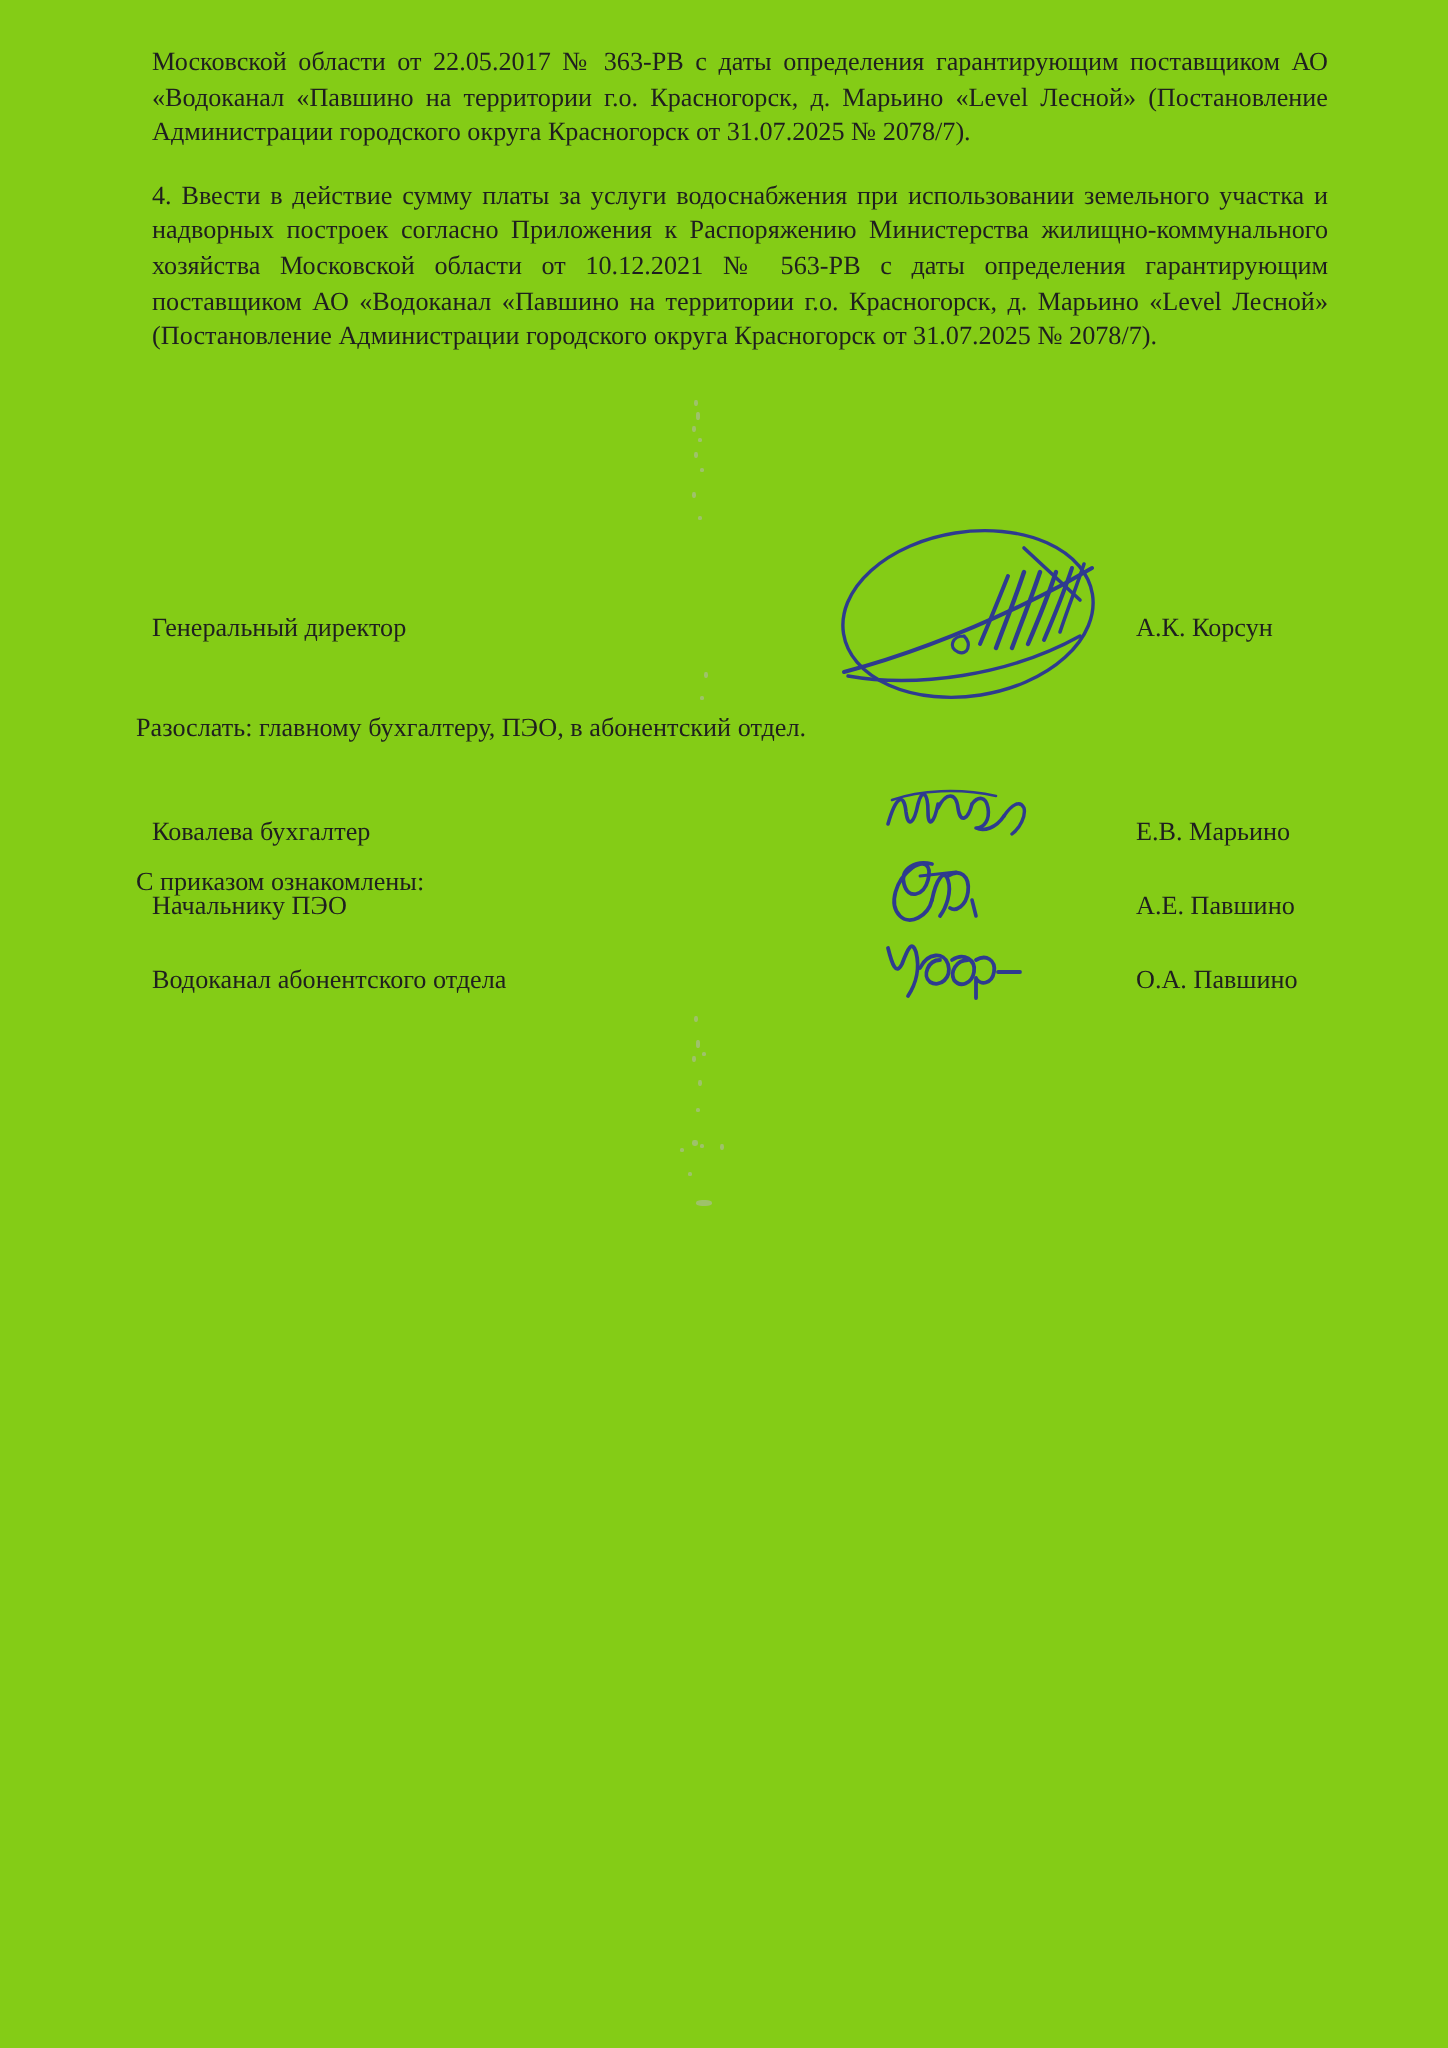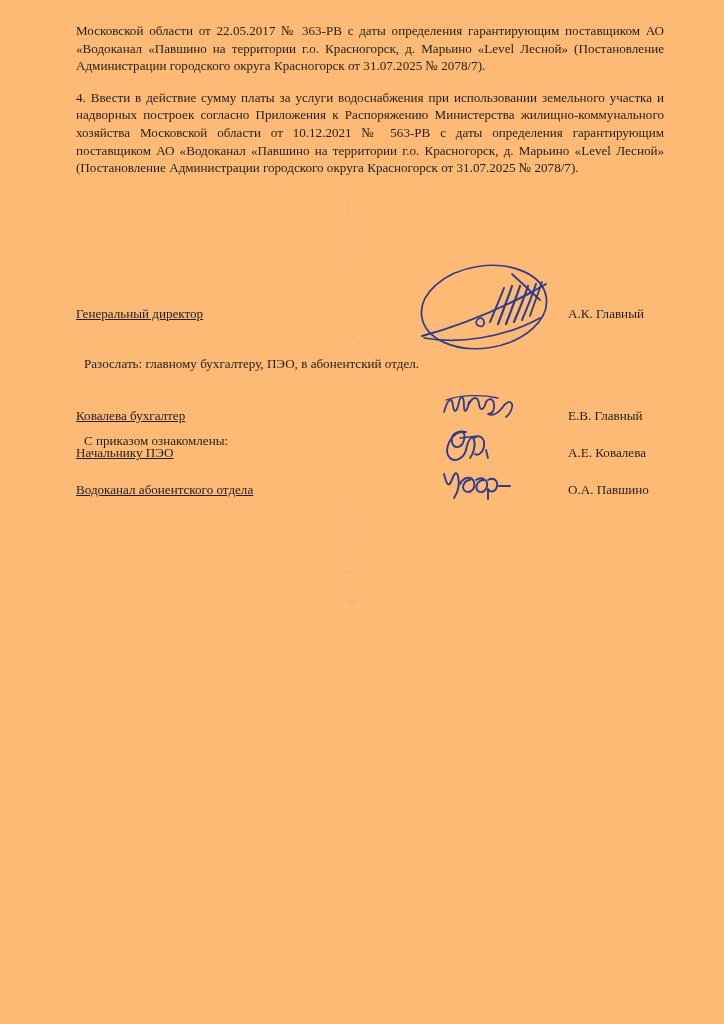--- a/index.html
+++ b/index.html
@@ -6,21 +6,21 @@
   html, body {
     margin: 0;
     padding: 0;
     background: #ffffff;
   }
 
   #page {
     position: relative;
     width: 724px;
     height: 1024px;
-    background: #fdba74;
+    background: #84cc16;
     overflow: hidden;
     font-family: "Liberation Serif", "DejaVu Serif", serif;
     color: #1b1b1b;
     -webkit-font-smoothing: antialiased;
   }
 
   
   .doc-body {
     position: absolute;
     left: 76px;
@@ -54,33 +54,32 @@
     font-size: 13.1px;
     line-height: 16px;
     color: #1f1f1f;
   }
 
   .sig-title {
     position: absolute;
     left: 0;
     top: 0;
     white-space: nowrap;
-    text-decoration: underline;
   }
 
   .sig-name {
     position: absolute;
     left: 492px;
     top: 0;
     white-space: nowrap;
   }
 
   .plain-line {
     position: absolute;
-    left: 84px;
+    left: 68px;
     font-size: 13.1px;
     line-height: 16px;
     color: #1f1f1f;
     white-space: nowrap;
   }
 
   
   .ink {
     position: absolute;
     pointer-events: none;
@@ -123,21 +122,21 @@
 
 <div id="page">
 
   <div class="doc-body">
     <p class="para">Московской области от 22.05.2017 № 363-РВ с даты определения гарантирующим поставщиком АО «Водоканал «Павшино на территории г.о. Красногорск, д. Марьино «Level Лесной» (Постановление Администрации городского округа Красногорск от 31.07.2025 № 2078/7).</p>
     <p class="para para-indent">4.  Ввести в действие сумму платы за услуги водоснабжения при использовании земельного участка и надворных построек согласно Приложения к Распоряжению Министерства жилищно-коммунального хозяйства Московской области от 10.12.2021 № 563-РВ с даты определения гарантирующим поставщиком АО «Водоканал «Павшино на территории г.о. Красногорск, д. Марьино «Level Лесной» (Постановление Администрации городского округа Красногорск от 31.07.2025 № 2078/7).</p>
   </div>
 
   <div class="sig-row" style="top:306px;">
     <span class="sig-title">Генеральный директор</span>
-    <span class="sig-name">А.К. Главный</span>
+    <span class="sig-name">А.К. Корсун</span>
   </div>
 
   <div class="ink" style="left:412px; top:258px; width:150px; height:98px;">
     <svg viewBox="0 0 150 98" width="150" height="98" aria-hidden="true">
       <ellipse cx="72" cy="49" rx="63" ry="41" transform="rotate(-9 72 49)" stroke-width="1.7"></ellipse>
       <path d="M10 78 C 40 70, 78 56, 120 34 L 134 26" stroke-width="2"></path>
       <path d="M12 80 C 46 86, 92 80, 128 60" stroke-width="1.7"></path>
       <path d="M78 64 C 84 50, 88 40, 92 30" stroke-width="2"></path>
       <path d="M86 66 C 92 50, 96 40, 100 28" stroke-width="2.2"></path>
       <path d="M94 66 C 100 50, 104 40, 108 28" stroke-width="2.2"></path>
@@ -148,36 +147,36 @@
       <path d="M100 16 L 128 42" stroke-width="1.8"></path>
     </svg>
   </div>
 
   <div class="plain-line" style="top:356px;">Разослать: главному бухгалтеру, ПЭО, в абонентский отдел.</div>
 
   <div class="plain-line" style="top:392px;margin-top:41px;">С приказом ознакомлены:</div>
 
   <div class="sig-row" style="top:408px;">
     <span class="sig-title">Ковалева бухгалтер</span>
-    <span class="sig-name">Е.В. Главный</span>
+    <span class="sig-name">Е.В. Марьино</span>
   </div>
 
   <div class="ink" style="left:440px; top:390px; width:76px; height:30px;">
     <svg viewBox="0 0 76 30" width="76" height="30" aria-hidden="true">
       <path d="M4 22 C 8 8, 12 6, 13 16 C 14 24, 17 22, 19 12 C 21 4, 24 6, 24 16 C 24 24, 27 22, 29 12" stroke-width="1.8"></path>
       <path d="M29 14 C 33 6, 38 6, 39 14 C 40 22, 44 20, 46 12" stroke-width="1.8"></path>
       <path d="M46 12 C 49 8, 53 8, 54 14 C 55 20, 52 24, 48 24 C 52 26, 58 24, 62 18" stroke-width="1.8"></path>
       <path d="M62 18 C 66 12, 70 10, 72 14 C 73 18, 70 24, 66 27" stroke-width="1.7"></path>
       <path d="M6 10 C 20 5, 40 4, 58 8" stroke-width="1.3"></path>
     </svg>
   </div>
 
   <div class="sig-row" style="top:445px;">
     <span class="sig-title">Начальнику ПЭО</span>
-    <span class="sig-name">А.Е. Ковалева</span>
+    <span class="sig-name">А.Е. Павшино</span>
   </div>
 
   <div class="ink" style="left:440px; top:428px; width:62px; height:36px;">
     <svg viewBox="0 0 62 36" width="62" height="36" aria-hidden="true">
       <path d="M26 4 C 18 2, 10 6, 12 14 C 14 22, 22 20, 24 12 C 26 4, 22 2, 16 6 C 8 12, 4 24, 10 30 C 15 35, 24 30, 26 22" stroke-width="1.9"></path>
       <path d="M26 22 C 28 12, 32 6, 34 12 C 36 18, 33 26, 30 30" stroke-width="1.9"></path>
       <path d="M34 10 C 40 6, 45 10, 44 18 C 43 25, 38 28, 35 26" stroke-width="1.9"></path>
       <path d="M46 22 L 48 30" stroke-width="1.8"></path>
       <path d="M20 10 L 38 8" stroke-width="1.4"></path>
     </svg>

